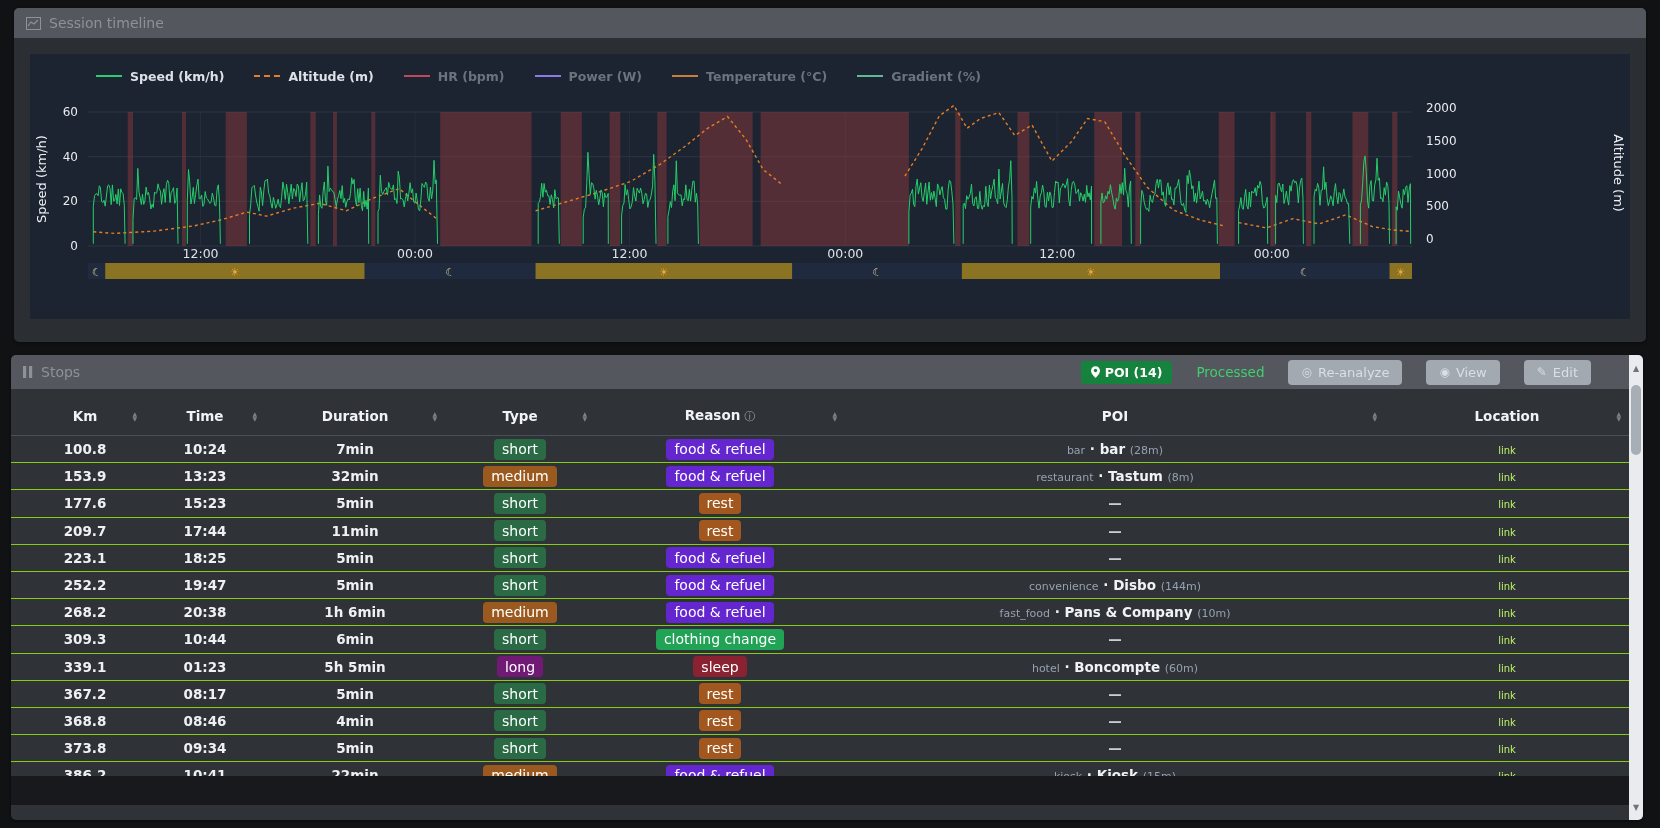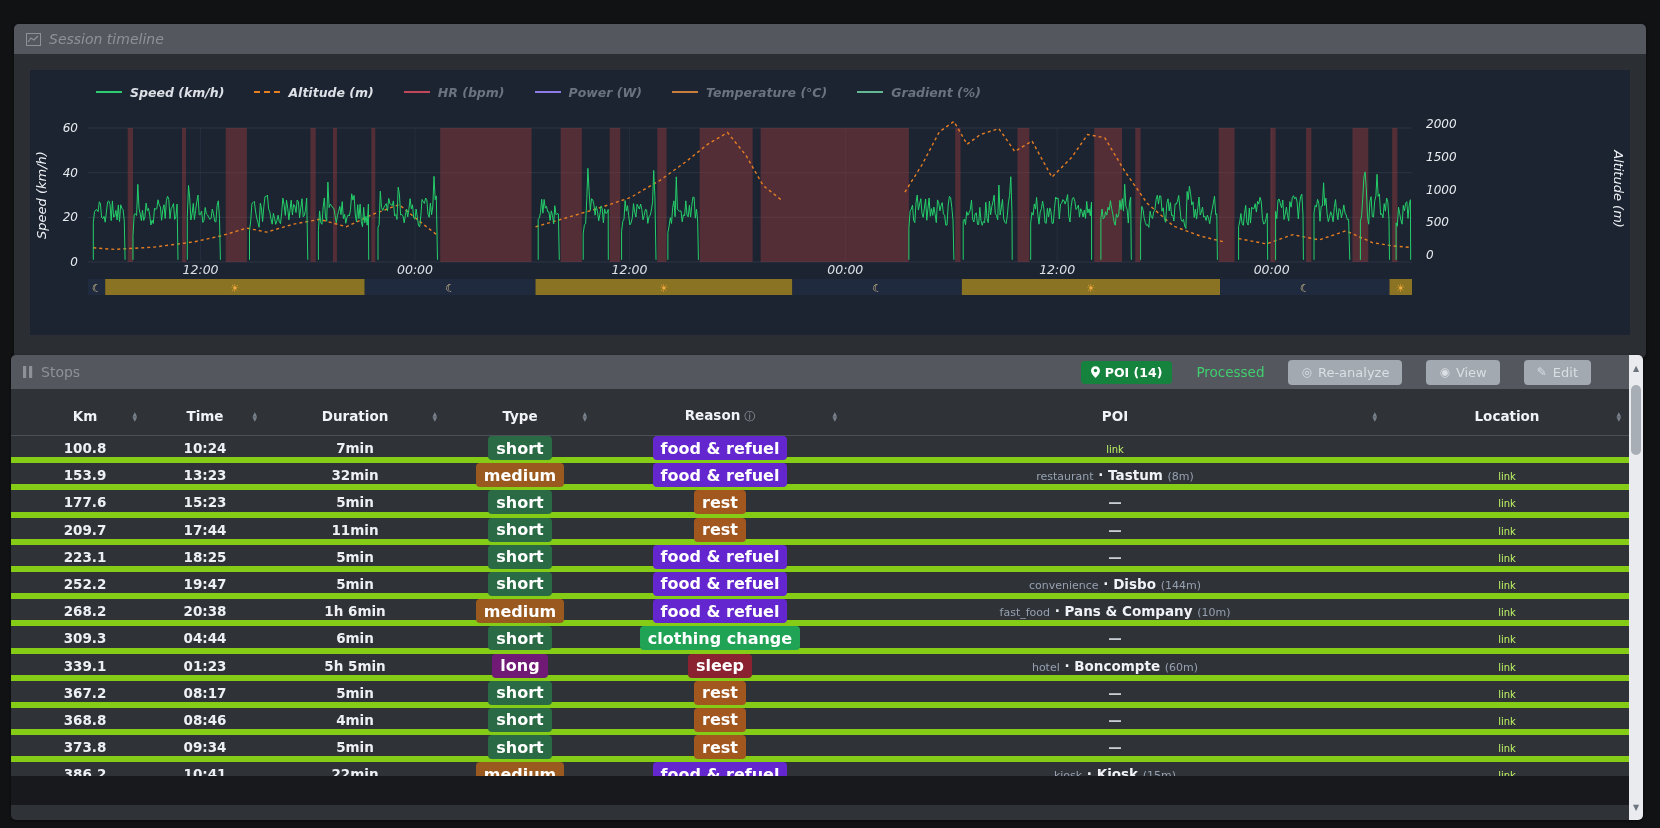--- a/index.html
+++ b/index.html
@@ -4,21 +4,21 @@
 <style>
   * { box-sizing: border-box; margin:0; padding:0; }
   html,body { width:1660px; height:828px; overflow:hidden; }
   body { background:#101214; font-family:"DejaVu Sans","Liberation Sans",sans-serif; position:relative; }
 
   .card { position:absolute; border-radius:5px; overflow:hidden; background:#2b2e33; box-shadow:0 1px 3px rgba(0,0,0,.5); }
   .card-header { height:30px; background:#54585e; display:flex; align-items:center; padding:0 12px; gap:8px; }
   .card-title { color:#8d9298; font-size:14px; }
 
   
-  .card-timeline { left:14px; top:24px; width:1632px; height:334px;font-style:italic; }
+  .card-timeline { left:14px; top:8px; width:1632px; height:334px; }
   .chart-box { margin:16px 16px 0 16px; width:1600px; height:265px; background:#1c2331; position:relative; }
   .legend { position:absolute; left:66px; top:10px; display:flex; gap:30px; align-items:center; height:24px; }
   .legend-item { display:flex; align-items:center; gap:8px; cursor:pointer; }
   .legend-swatch { width:26px; height:0; border-top-width:2px; }
   .legend-label { font-size:12.5px; font-weight:bold; }
   .legend-label.bright { color:#dde1e6; }
   .legend-label.muted { color:#6b7380; }
   #tl-svg { position:absolute; left:0; top:40px; }
 
   
@@ -29,23 +29,23 @@
   .processed { color:#3fcf6e; font-size:13.5px; }
   .gray-btn { display:inline-flex; align-items:center; gap:6px; background:#a2a9b1; color:#dadfe4; border:none; font-size:13px; padding:5px 13px; border-radius:4px; font-family:inherit; cursor:pointer; }
   .gray-btn .btn-ic { font-size:12px; }
 
   .table-wrap { height:387px; overflow:hidden; position:relative; margin-right:14px; }
   .trow { display:grid; grid-template-columns:120px 120px 180px 150px 250px 540px 1fr; padding-left:14px; align-items:center; }
   .thead { padding-top:18px; padding-bottom:11px; border-bottom:1px solid #4a4f57; }
   .th { position:relative; text-align:center; color:#f1f3f6; font-size:13.5px; font-weight:bold; }
   .sort { position:absolute; right:8px; top:50%; transform:translateY(-50%); display:flex; flex-direction:column; line-height:5px; font-size:6px; color:#7a828d; cursor:pointer; }
   .info-ic { font-size:11px; color:#9aa1ab; font-weight:normal; margin-left:4px; }
-  .tr { height:27.2px; border-bottom:6px solid #84cc16; }
+  .tr { height:27.2px; border-bottom:1px solid #84cc16; }
   .td { text-align:center; color:#eef0f3; font-size:13.5px; font-weight:bold; }
-  .badge { display:inline-block; color:#fff; font-size:16px; font-weight:bold; padding:2.5px 8px; border-radius:4px; }
+  .badge { display:inline-block; color:#fff; font-size:14px; font-weight:normal; padding:2.5px 8px; border-radius:4px; }
   .poi-cat,.poi-dist { font-size:11px; color:#96a0b0; font-weight:normal; }
   .poi-name { font-size:13.5px; color:#f0f2f5; font-weight:bold; }
   .poi-dash { color:#c9ced5; font-weight:bold; }
   .loc-link { color:#bef264; font-size:10px; font-weight:normal; cursor:pointer; }
   .bottom-strip { height:29px; background:#17191c; }
 
   .vscroll { position:absolute; right:0; top:0; width:14px; height:100%; background:#e9ebee; }
   .vscroll .arrow { height:26px; display:flex; align-items:center; justify-content:center; color:#6d747d; font-size:8px; cursor:pointer; }
   .vscroll .arrow.down { position:absolute; bottom:0; left:0; right:0; }
   .vscroll .thumb { position:absolute; left:2px; top:30px; width:10px; height:70px; background:#a8aeb5; border-radius:5px; cursor:pointer; }
@@ -222,20 +222,21 @@
             <span>▲</span>
             <span>▼</span>
           </span></div>
       </div>
       <div class="trow tr">
         <div class="td">100.8</div>
         <div class="td">10:24</div>
         <div class="td">7min</div>
         <div class="td"><span class="badge" style="background: rgb(42, 107, 69);">short</span></div>
         <div class="td"><span class="badge" style="background: rgb(100, 38, 207);">food &amp; refuel</span></div>
+        <div class="td"><span class="poi-cat">bar</span><span class="poi-name"> · bar </span><span class="poi-dist">(28m)</span></div>
         <div class="td"><span class="loc-link">link</span></div>
       </div>
       <div class="trow tr">
         <div class="td">153.9</div>
         <div class="td">13:23</div>
         <div class="td">32min</div>
         <div class="td"><span class="badge" style="background: rgb(154, 90, 31);">medium</span></div>
         <div class="td"><span class="badge" style="background: rgb(100, 38, 207);">food &amp; refuel</span></div>
         <div class="td"><span class="poi-cat">restaurant</span><span class="poi-name"> · Tastum </span><span class="poi-dist">(8m)</span></div>
         <div class="td"><span class="loc-link">link</span></div>
@@ -280,21 +281,21 @@
         <div class="td">268.2</div>
         <div class="td">20:38</div>
         <div class="td">1h 6min</div>
         <div class="td"><span class="badge" style="background: rgb(154, 90, 31);">medium</span></div>
         <div class="td"><span class="badge" style="background: rgb(100, 38, 207);">food &amp; refuel</span></div>
         <div class="td"><span class="poi-cat">fast_food</span><span class="poi-name"> · Pans &amp; Company </span><span class="poi-dist">(10m)</span></div>
         <div class="td"><span class="loc-link">link</span></div>
       </div>
       <div class="trow tr">
         <div class="td">309.3</div>
-        <div class="td">04:44</div>
+        <div class="td">10:44</div>
         <div class="td">6min</div>
         <div class="td"><span class="badge" style="background: rgb(42, 107, 69);">short</span></div>
         <div class="td"><span class="badge" style="background: rgb(33, 163, 86);">clothing change</span></div>
         <div class="td"><span class="poi-dash">—</span></div>
         <div class="td"><span class="loc-link">link</span></div>
       </div>
       <div class="trow tr">
         <div class="td">339.1</div>
         <div class="td">01:23</div>
         <div class="td">5h 5min</div>

